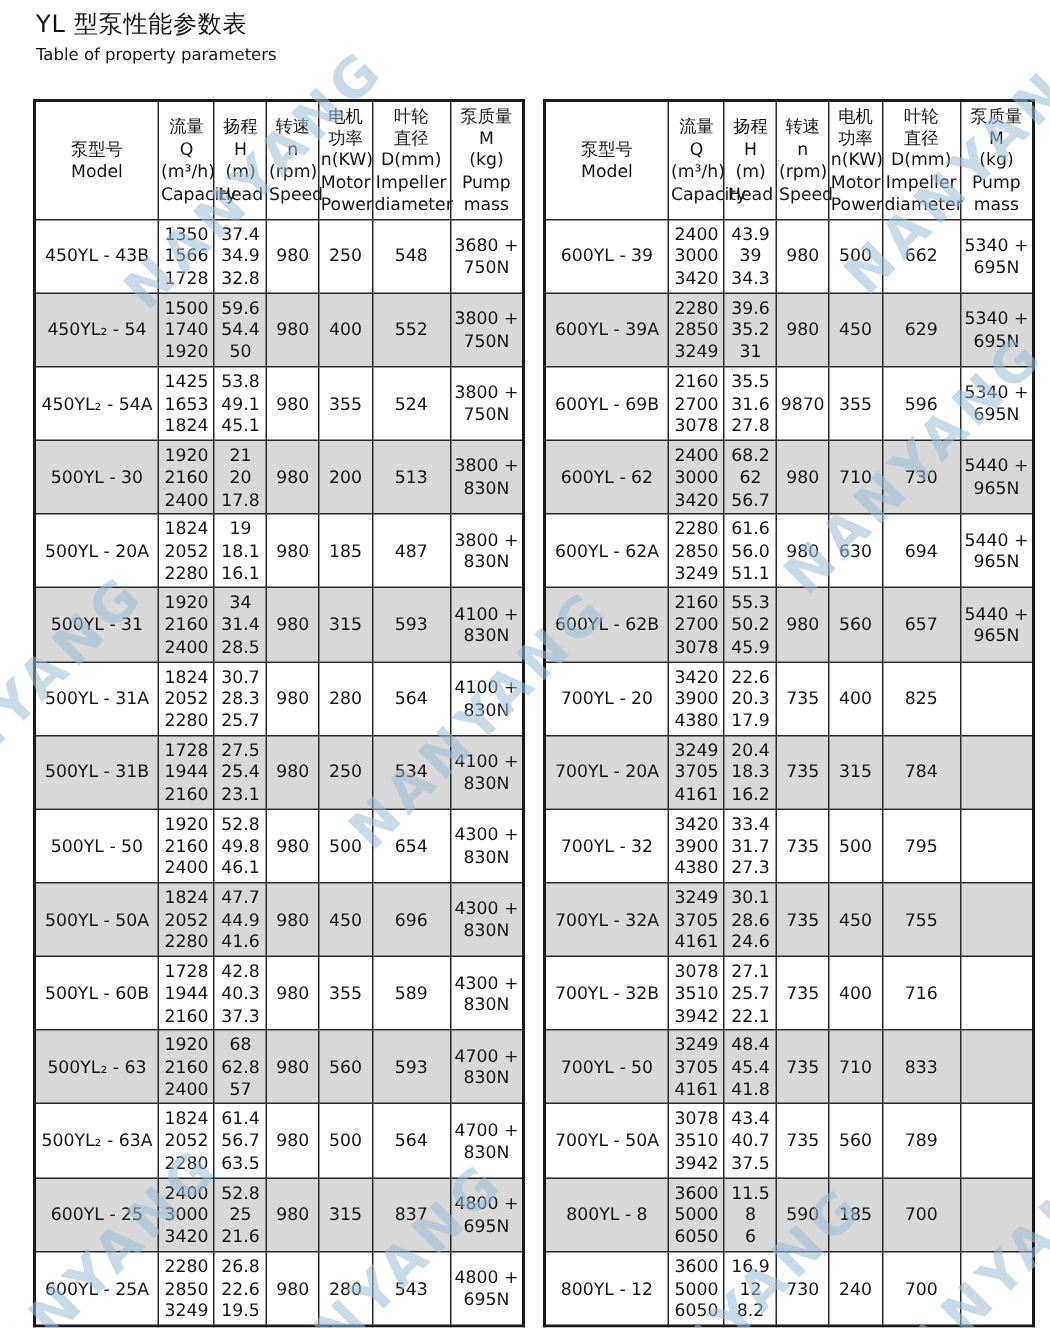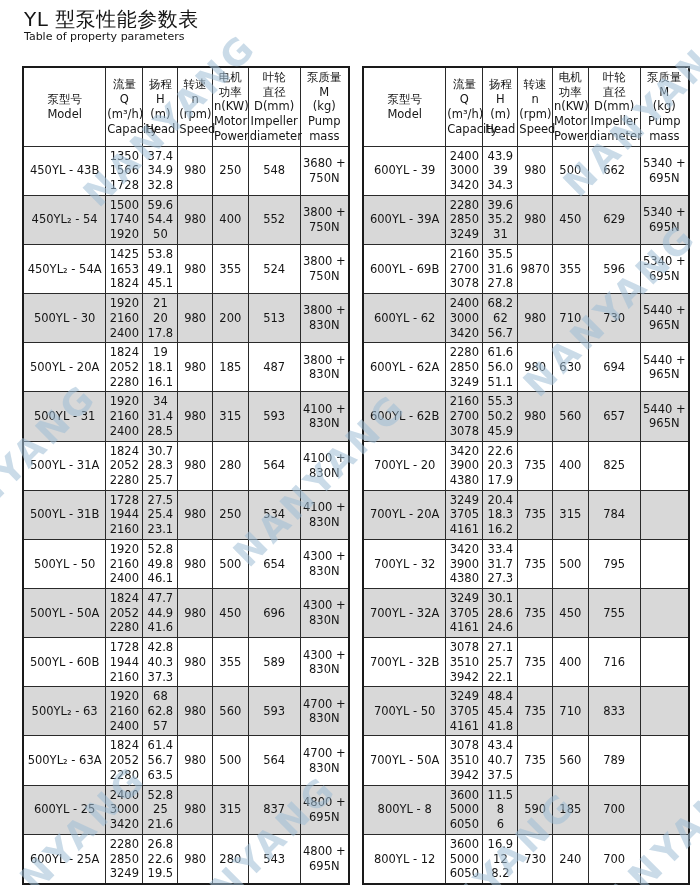--- a/index.html
+++ b/index.html
@@ -2,21 +2,21 @@
 <html><head>
 <meta charset="utf-8">
 <style>
   html,body{margin:0;padding:0;}
   body{
     width:700px;height:885px;position:relative;overflow:hidden;
     background:#ffffff;color:#151515;
     font-family:"DejaVu Sans","Liberation Sans",sans-serif;
   }
   .page-title{
-    position:absolute;left:24px;top:6px;font-size:20px;font-weight:500;
+    position:absolute;left:24px;top:6px;font-size:16px;font-weight:500;
     letter-spacing:0.5px;
   }
   .page-subtitle{
     position:absolute;left:24px;top:30px;font-size:11px;font-weight:400;
   }
   .tables-wrap{
     position:absolute;left:22px;top:66px;width:668px;display:flex;gap:12px;
   }
   table.param-table{
     border-collapse:collapse;width:328px;table-layout:fixed;

